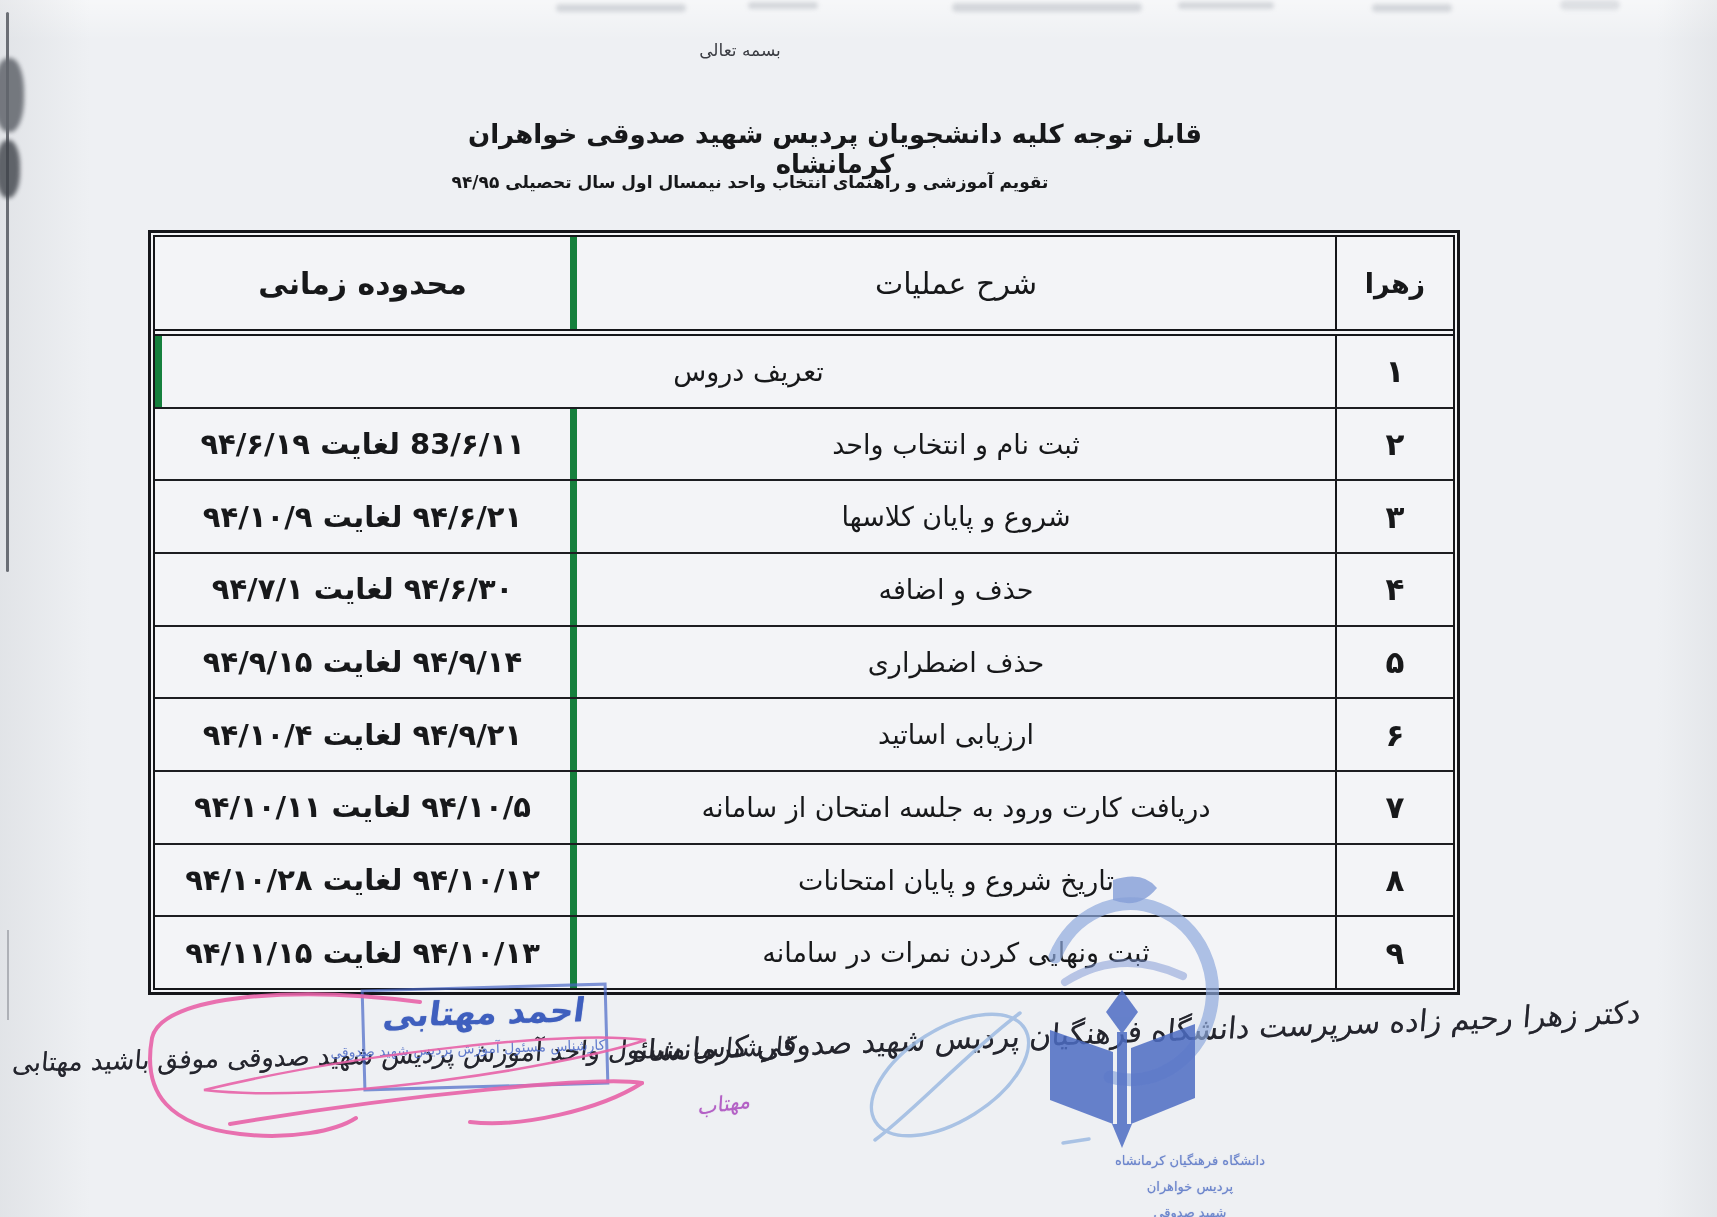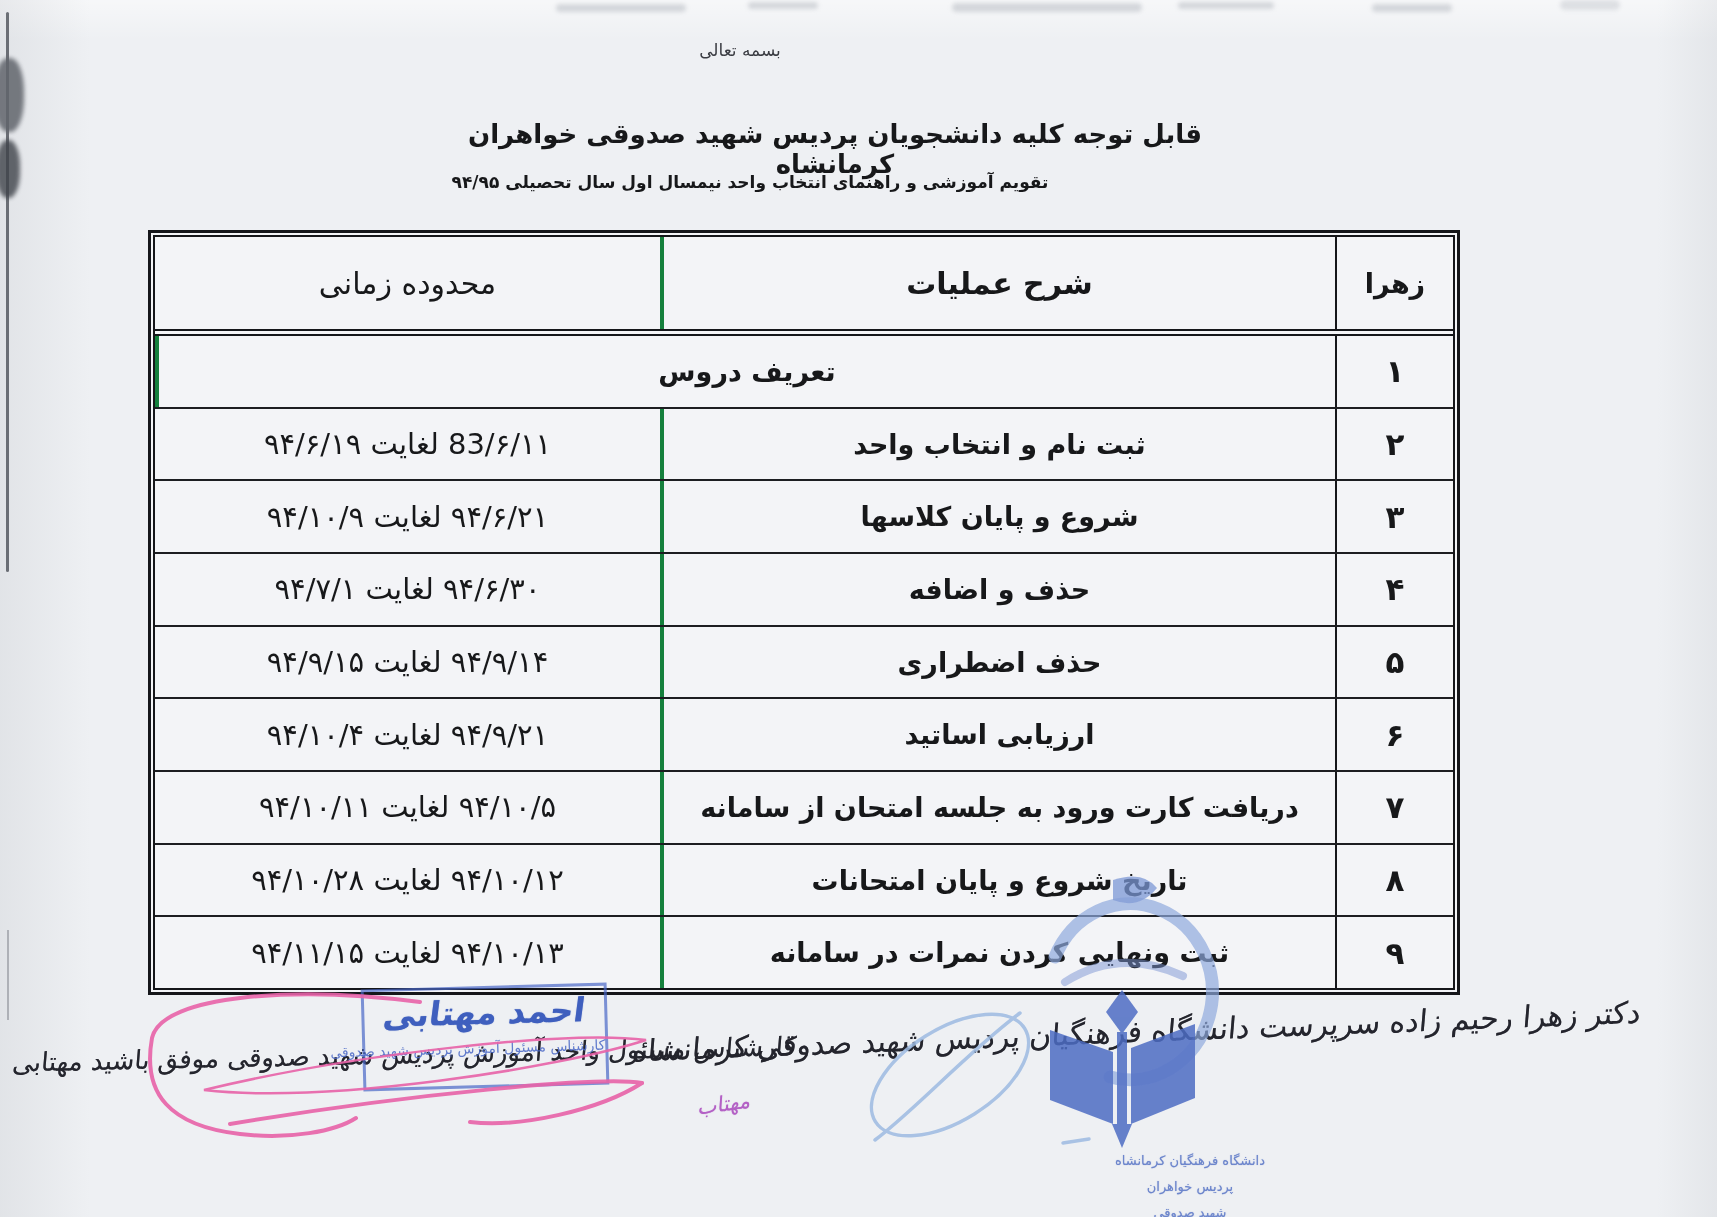--- a/index.html
+++ b/index.html
@@ -32,22 +32,22 @@
   
   .cal-table{position:absolute;left:148px;top:230px;width:1312px;height:765px;
     border:3px solid #15161a;background:#f3f4f7;box-sizing:border-box;}
   .t-inner{position:absolute;inset:2px;border:2px solid #15161a;display:flex;flex-direction:column;box-sizing:border-box;}
   .t-header{display:flex;height:92px;border-bottom:7px double #15161a;flex:none;}
   .t-body{display:flex;flex-direction:column;flex:1;}
   .t-row{display:flex;flex:1;border-bottom:2px solid #1c1d21;}
   .t-row:last-child{border-bottom:none;}
   .cell{display:flex;align-items:center;justify-content:center;box-sizing:border-box;text-align:center;}
   .c-no{width:118px;border-left:2px solid #15161a;font-size:31px;font-weight:bold;}
-  .c-op{flex:1;border-left:4px solid #15803d;font-size:27px;font-weight:bold;padding:8px 14px;}
-  .c-time{width:505px;font-size:29px;font-weight:normal;letter-spacing:.5px;border-radius:7px;}
+  .c-op{flex:1;border-left:7px solid #15803d;font-size:27px;font-weight:normal;padding:8px 14px;}
+  .c-time{width:415px;font-size:29px;font-weight:bold;letter-spacing:.5px;border-radius:7px;}
   .t-header .c-no{font-size:27px;}
   .t-header .c-op{font-size:30px;}
   .t-header .c-time{font-size:30px;}
   
   .hand{position:absolute;color:#24252d;transform-origin:left bottom;text-shadow:0 0 .6px rgba(30,30,40,.55);white-space:nowrap;}
   .hand-right{left:775px;top:1028px;width:865px;font-size:30px;transform:rotate(-2.2deg) skewX(-7deg);text-align:left;}
   .hand-left{left:185px;top:1044px;width:610px;font-size:26px;transform:rotate(-1.2deg) skewX(-6deg);text-align:center;}
   .name-stamp{position:absolute;left:362px;top:986px;width:246px;height:102px;
     border:3px solid rgba(72,102,198,.7);transform:rotate(-1.6deg);box-sizing:border-box;text-align:center;}
   .name-stamp .nm{margin-top:4px;font-size:33px;font-weight:bold;color:#3f5fbe;transform:skewX(-9deg);text-shadow:0 0 1px rgba(63,95,190,.6);}

